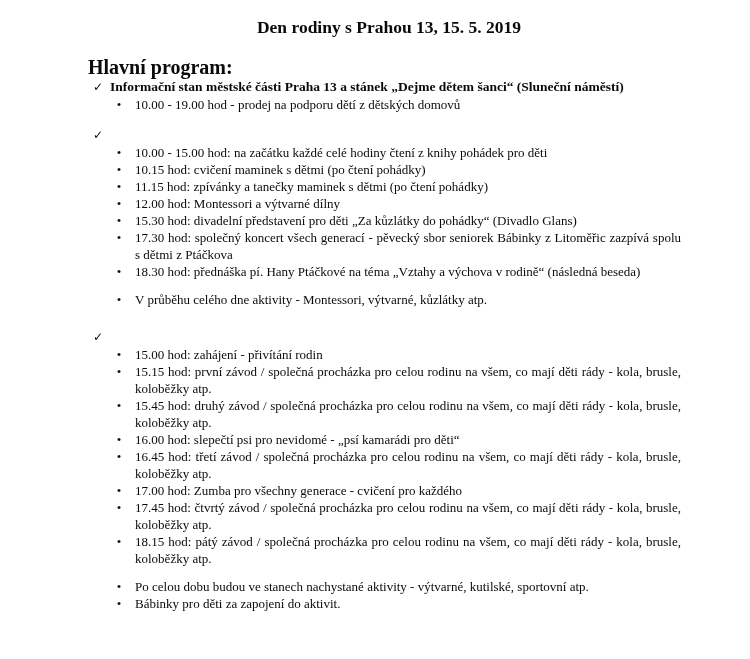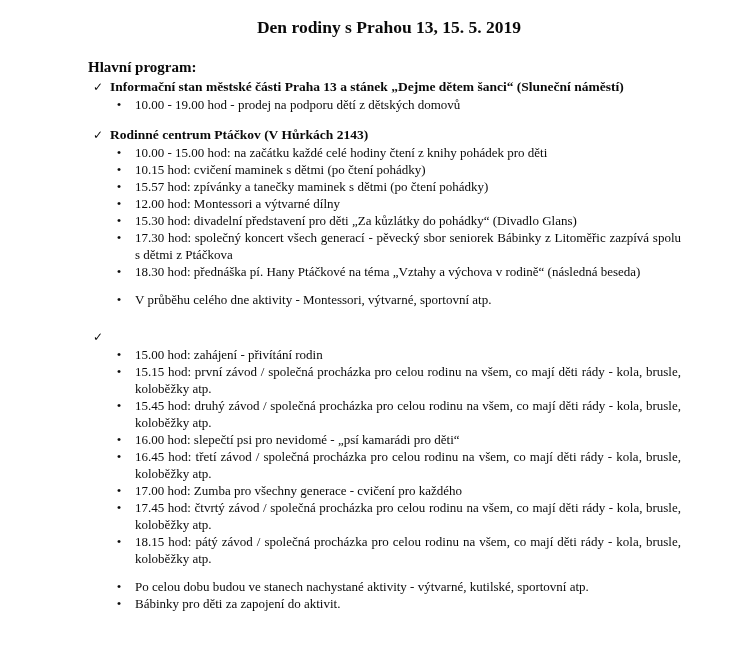--- a/index.html
+++ b/index.html
@@ -21,21 +21,21 @@
     padding: 16px 60px 0 88px;
   }
   .doc-title {
     text-align: center;
     font-weight: bold;
     font-size: 17.5px;
     line-height: 22px;
   }
   .program-heading {
     font-weight: bold;
-    font-size: 15px;
+    font-size: 20px;
     line-height: 18px;
     margin-top: 20px;
   }
   .section { margin-top: 13px; }
   .section:nth-child(1) { margin-top: 2px; }
   .section:nth-child(3) { margin-top: 20px; }
   .section-title-line {
     display: flex;
     align-items: baseline;
     font-size: 13.5px;
@@ -92,34 +92,33 @@
           <li class="item">
     <span class="bullet">•</span>
     <span class="item-text">10.00 - 19.00 hod - prodej na podporu dětí z dětských domovů</span>
   </li>
         </ul>
 
   </div>
       <div class="section">
     <div class="section-title-line">
       <span class="check">✓</span>
-      <span class="section-title-text"><b>Rodinné centrum Ptáčkov</b><span class="title-rest"> (V Hůrkách 2143)</span></span>
     </div>
     <ul class="items">
           <li class="item">
     <span class="bullet">•</span>
     <span class="item-text">10.00 - 15.00 hod: na začátku každé celé hodiny čtení z knihy pohádek pro děti</span>
   </li>
           <li class="item">
     <span class="bullet">•</span>
     <span class="item-text">10.15 hod: cvičení maminek s dětmi (po čtení pohádky)</span>
   </li>
           <li class="item">
     <span class="bullet">•</span>
-    <span class="item-text">15.57 hod: zpívánky a tanečky maminek s dětmi (po čtení pohádky)</span>
+    <span class="item-text">11.15 hod: zpívánky a tanečky maminek s dětmi (po čtení pohádky)</span>
   </li>
           <li class="item">
     <span class="bullet">•</span>
     <span class="item-text">12.00 hod: Montessori a výtvarné dílny</span>
   </li>
           <li class="item">
     <span class="bullet">•</span>
     <span class="item-text">15.30 hod: divadelní představení pro děti „Za kůzlátky do pohádky“ (Divadlo Glans)</span>
   </li>
           <li class="item">
@@ -127,21 +126,21 @@
     <span class="item-text">17.30 hod: společný koncert všech generací - pěvecký sbor seniorek Bábinky z Litoměřic zazpívá spolu s dětmi z Ptáčkova</span>
   </li>
           <li class="item">
     <span class="bullet">•</span>
     <span class="item-text">18.30 hod: přednáška pí. Hany Ptáčkové na téma „Vztahy a výchova v rodině“ (následná beseda)</span>
   </li>
         </ul>
     <ul class="items extra">
           <li class="item">
     <span class="bullet">•</span>
-    <span class="item-text">V průběhu celého dne aktivity - Montessori, výtvarné, sportovní atp.</span>
+    <span class="item-text">V průběhu celého dne aktivity - Montessori, výtvarné, kůzlátky atp.</span>
   </li>
         </ul>
   </div>
       <div class="section">
     <div class="section-title-line">
       <span class="check">✓</span>
     </div>
     <ul class="items">
           <li class="item">
     <span class="bullet">•</span>

